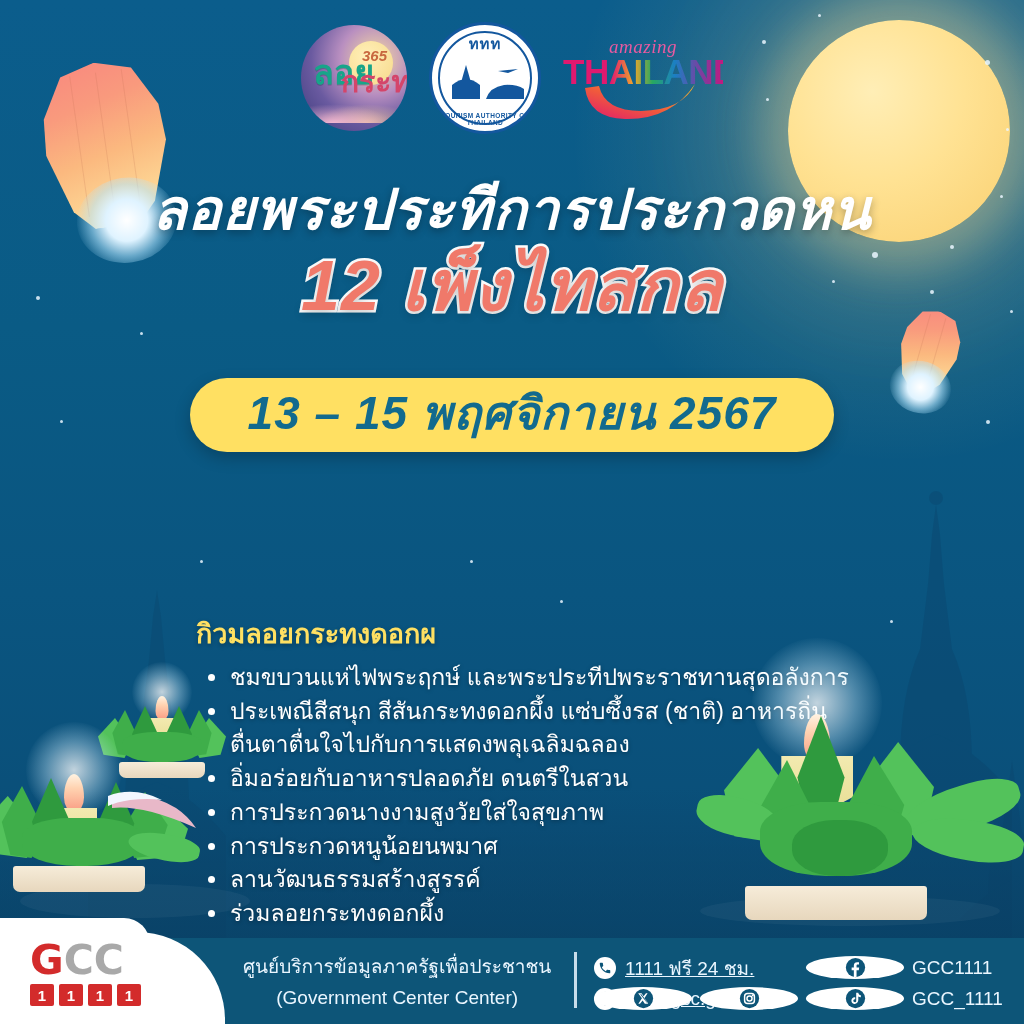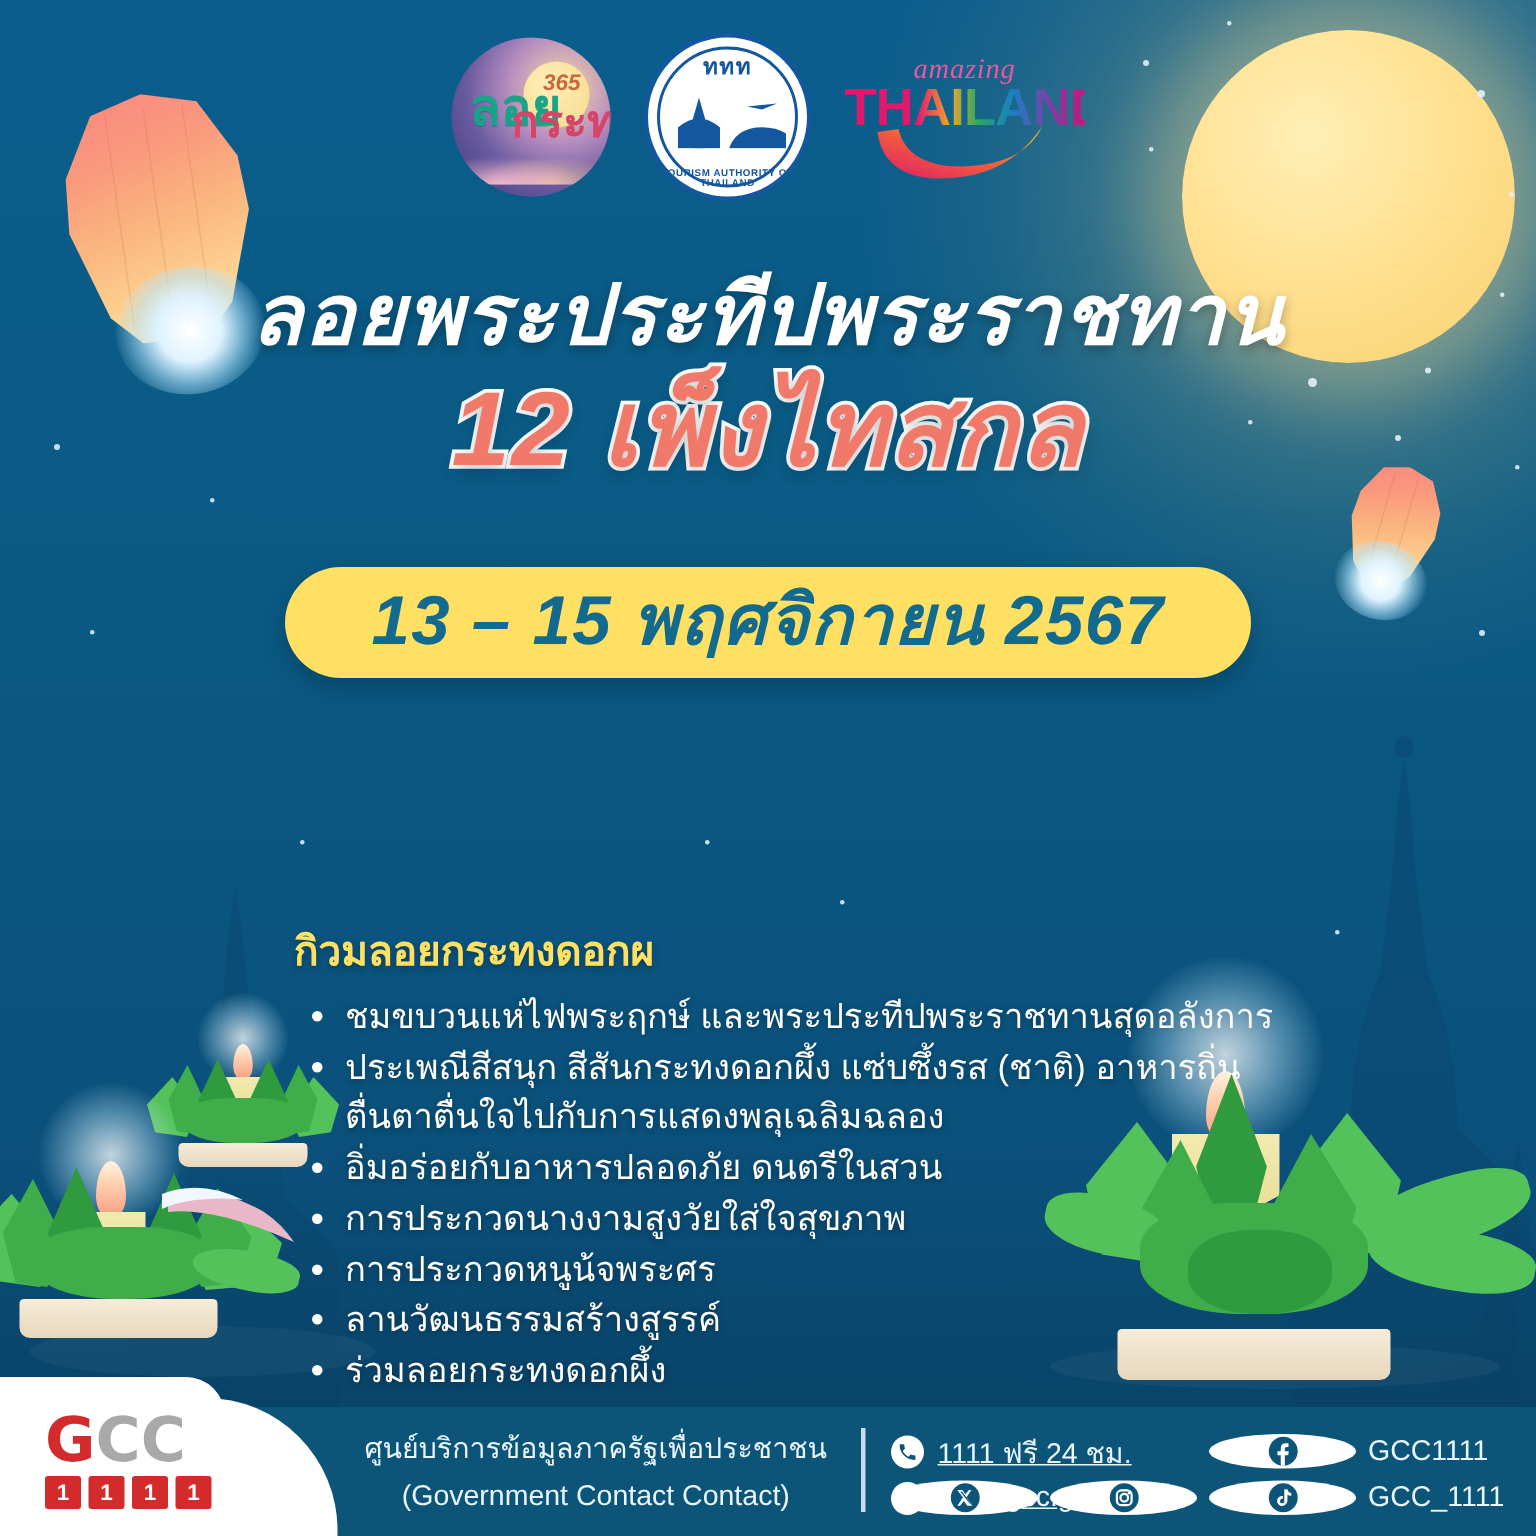--- a/index.html
+++ b/index.html
@@ -288,21 +288,21 @@
               <stop offset="100%" stop-color="#f6c32a"></stop>
             </linearGradient>
           </defs>
           <path fill="url(#sw)" d="M6 4 Q10 34 46 35 Q92 36 116 0 Q104 26 62 27 Q26 27 20 2 Z"></path>
         </svg>
       </div>
     </div>
   </div>
 
   <div class="headline">
-    <div class="title-1">ลอยพระประทีปพระราชทาน</div>
+    <div class="title-1">ลอยพระประทีการประกวดหน</div>
     <div class="title-2">12 เพ็งไทสกล</div>
   </div>
 
   <div class="date-pill">
     <div class="date-text">13 – 15 พฤศจิกายน 2567</div>
   </div>
 
 
   <div class="water">
     <div class="ripple" style="left:20px;top:96px;width:230px;height:34px;"></div>
@@ -310,21 +310,21 @@
   </div>
 
   <div class="activities">
     <div class="act-title">กิวมลอยกระทงดอกผ</div>
     <ul class="act-list">
       <li>ชมขบวนแห่ไฟพระฤกษ์ และพระประทีปพระราชทานสุดอลังการ</li>
       <li>ประเพณีสีสนุก สีสันกระทงดอกผึ้ง แซ่บซึ้งรส (ชาติ) อาหารถิ่น</li>
       <li>ตื่นตาตื่นใจไปกับการแสดงพลุเฉลิมฉลอง</li>
       <li>อิ่มอร่อยกับอาหารปลอดภัย ดนตรีในสวน</li>
       <li>การประกวดนางงามสูงวัยใส่ใจสุขภาพ</li>
-      <li>การประกวดหนูน้จพระศร</li>
+      <li>การประกวดหนูน้อยนพมาศ</li>
       <li>ลานวัฒนธรรมสร้างสูรรค์</li>
       <li>ร่วมลอยกระทงดอกผึ้ง</li>
     </ul>
   </div>
 
   <div class="krathong" style="left:92px;top:692px;width:140px;height:86px;">
     <div class="flameglow" style="bottom:56px;width:60px;height:60px;"></div>
     <div class="flame" style="bottom:58px;width:13px;height:24px;"></div>
     <div class="candle" style="bottom:34px;width:30px;height:26px;clip-path:polygon(0 0,100% 0,100% 72%,50% 100%,0 72%);"></div>
     <div class="petal light" style="left:6px;top:26px;width:34px;height:40px;clip-path:polygon(50% 0,100% 62%,78% 100%,16% 92%,0 46%);"></div>
@@ -388,21 +388,21 @@
       <div class="gcc-nums">
         <div class="gcc-num">1</div>
         <div class="gcc-num">1</div>
         <div class="gcc-num">1</div>
         <div class="gcc-num">1</div>
       </div>
     </div>
 
     <div class="f-center">
       <div>ศูนย์บริการข้อมูลภาครัฐเพื่อประชาชน</div>
-      <div>(Government Contact Contact)</div>
+      <div>(Government Center Center)</div>
     </div>
 
     <div class="f-divider"></div>
 
     <div class="f-contact">
       <div class="f-row">
         <span class="circ-icon">
           <svg viewBox="0 0 24 24" width="14" height="14" aria-hidden="true">
             <path fill="#0d5578" d="M6.6 10.8c1.4 2.8 3.8 5.1 6.6 6.6l2.2-2.2c.3-.3.7-.4 1-.2 1.2.4 2.4.6 3.6.6.6 0 1 .4 1 1V20c0 .6-.4 1-1 1C10.6 21 3 13.4 3 4c0-.6.4-1 1-1h3.4c.6 0 1 .4 1 1 0 1.3.2 2.5.6 3.6.1.4 0 .8-.2 1.1l-2.2 2.1z"></path>
           </svg>

